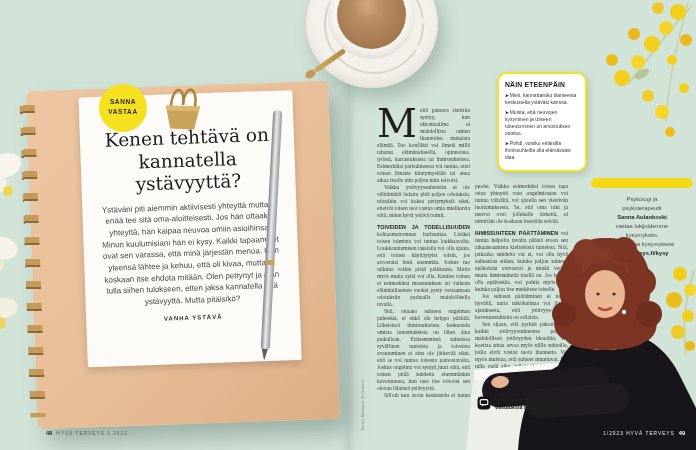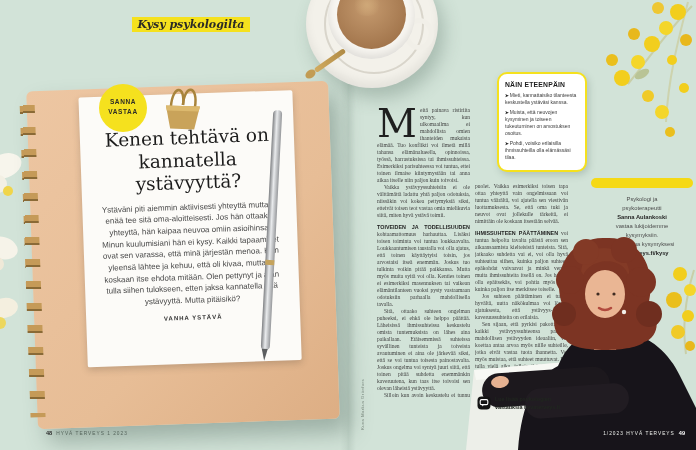--- a/index.html
+++ b/index.html
@@ -126,23 +126,20 @@
     <circle cx="28" cy="8" r="7" fill="#f2ce1d"></circle>
       <circle cx="38" cy="24" r="6" fill="#f4d62a"></circle>
     <circle cx="22" cy="34" r="8" fill="#eabf1d"></circle>
       <circle cx="36" cy="50" r="6" fill="#f2ce1d"></circle>
     <circle cx="26" cy="66" r="7" fill="#f0ca28"></circle>
       <circle cx="38" cy="80" r="5" fill="#e8b81c"></circle>
   </svg>
 
   <div id="crease"></div>
 
-  <div id="kicker-wrap">
-    <span id="kicker">Kysy psykologilta</span>
-  </div>
 
   <div>
     <div class="saucer"></div>
     <div class="saucer-ring"></div>
     <div class="spoon"></div>
     <div class="spoon-bowl"></div>
     <div class="cup-handle"></div>
     <div class="cup"></div>
     <div class="coffee"></div>
     <div class="crema"></div>

